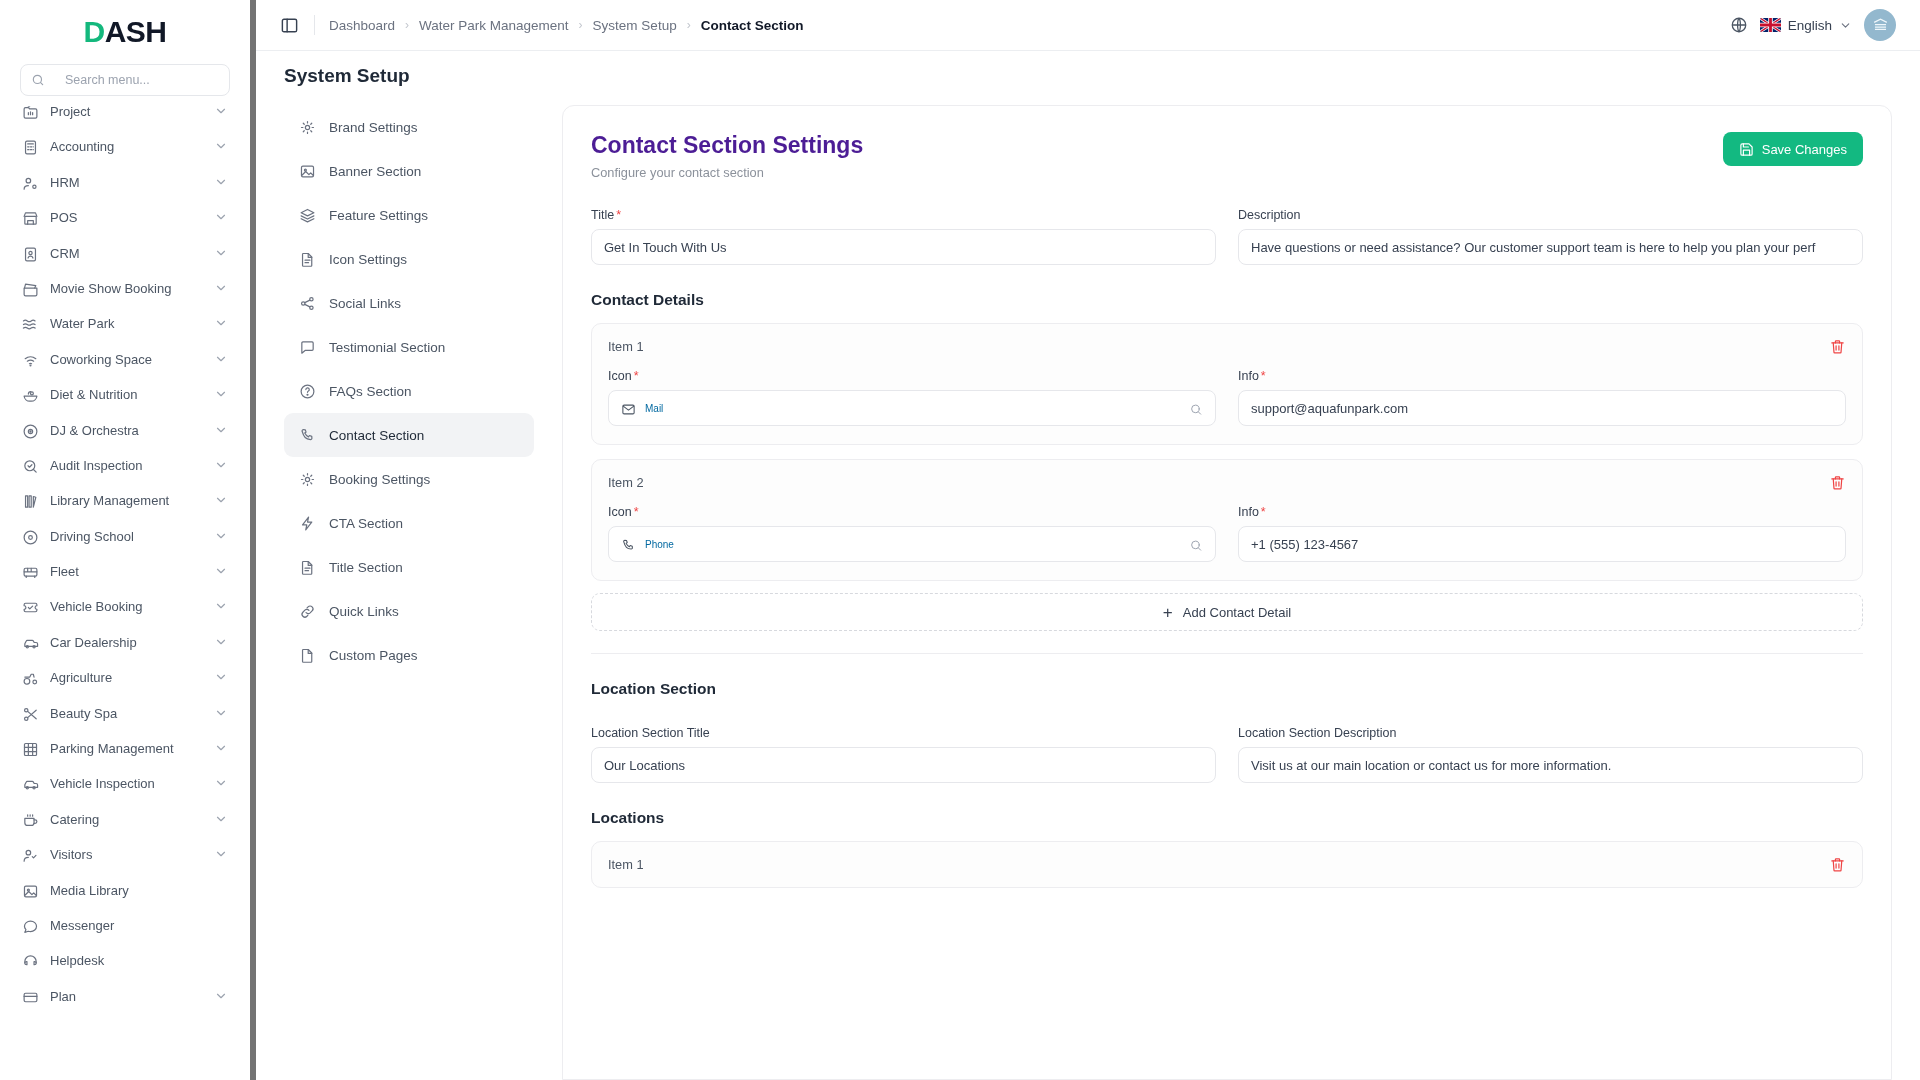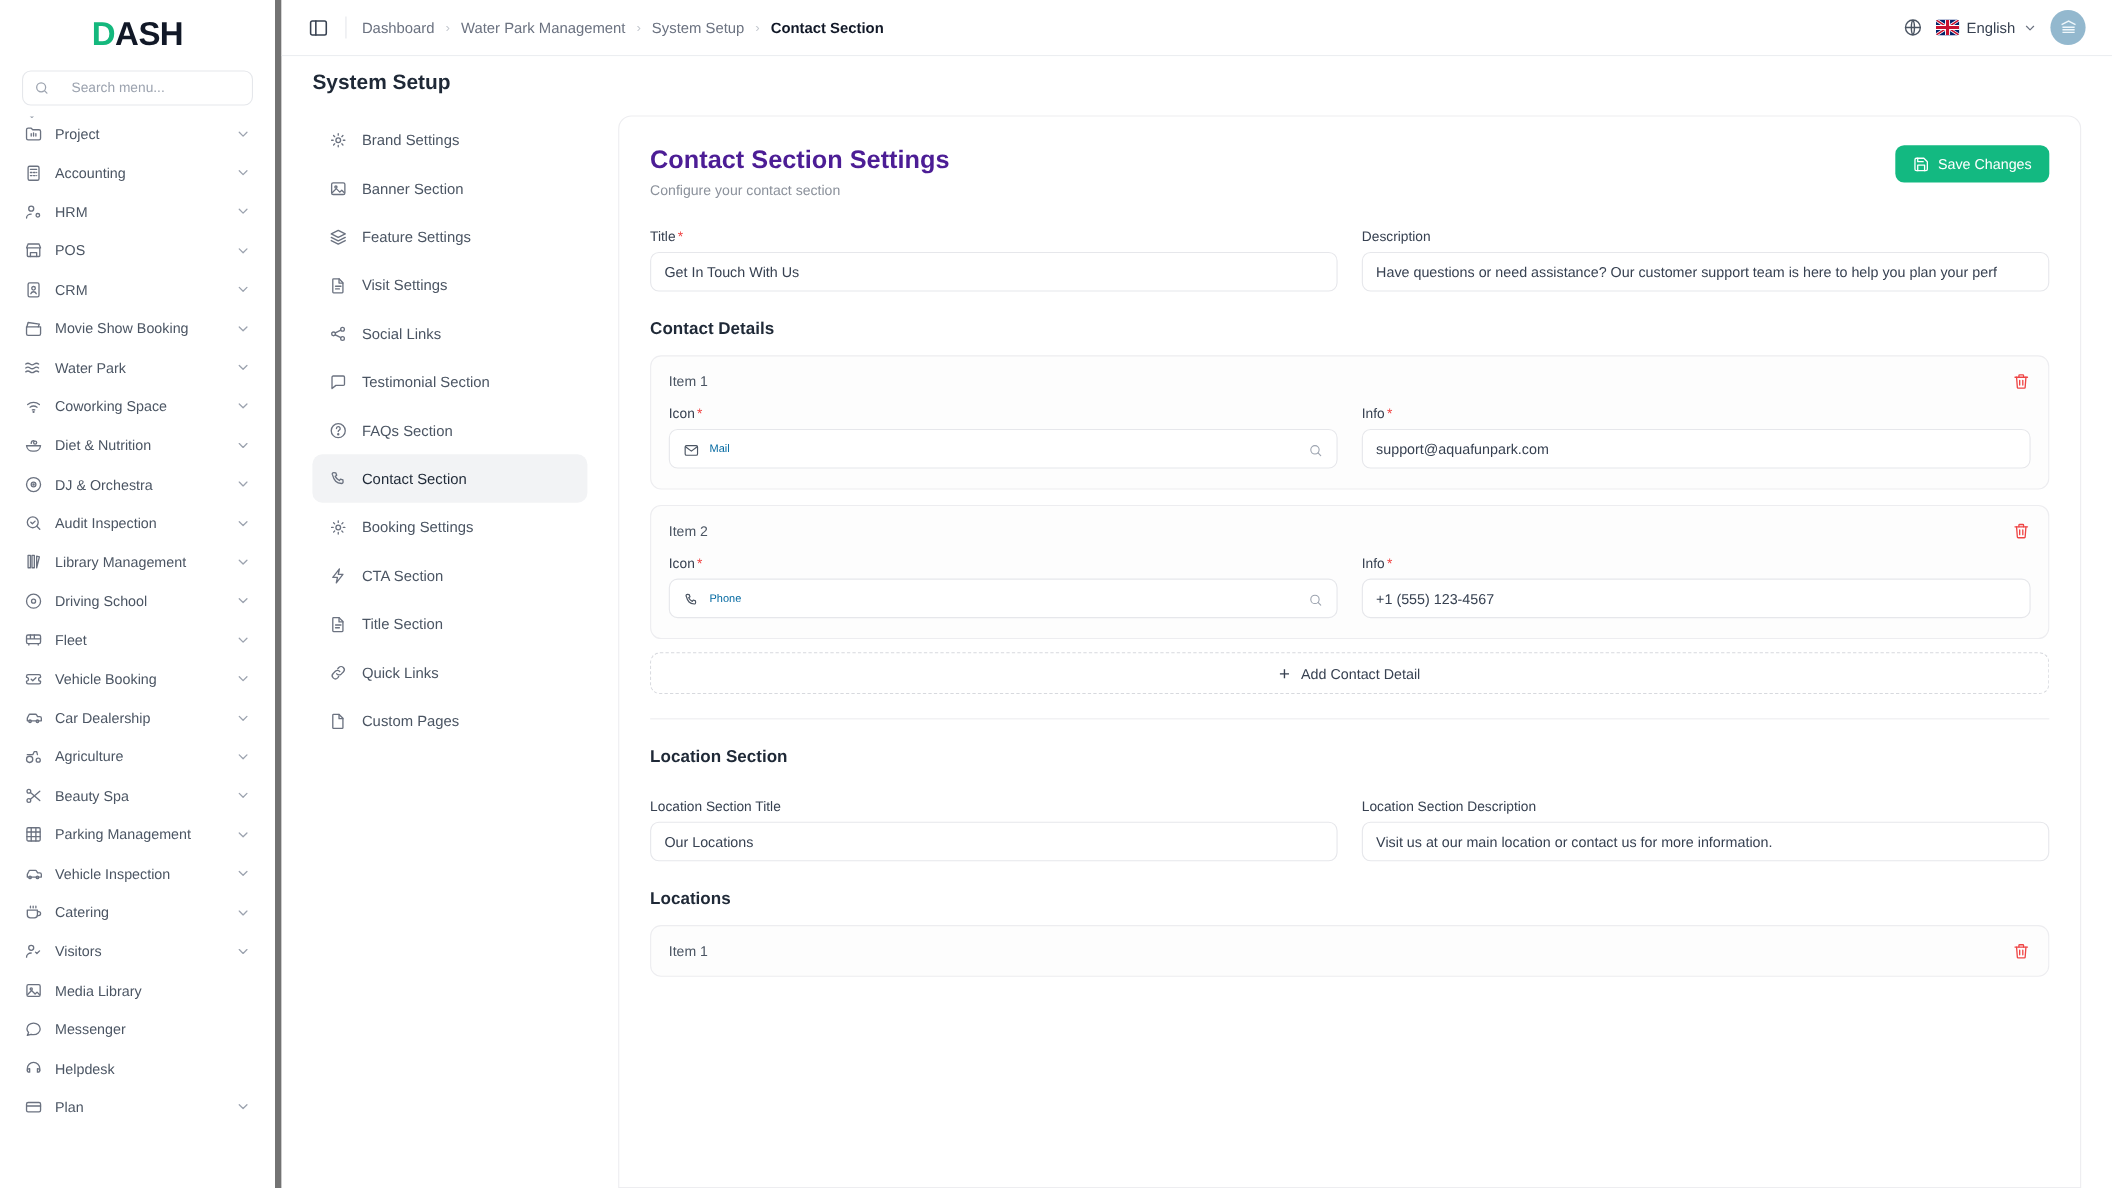--- a/index.html
+++ b/index.html
@@ -39,21 +39,21 @@
     border: none; outline: none; font-size: 12.5px; color: #6b7280;
     font-family: "Liberation Sans", sans-serif; width: 100%;
     background: transparent;
   }
   .search-box input::placeholder { color: #9ca3af; }
   .nav {
     flex: 1; overflow: hidden; padding: 0 12px;
   }
   .nav-scroll { margin-top: -12px; }
   .nav-item {
-    display: flex; align-items: center; gap: 11px;
+    display: flex; gap: 11px;
     height: 35.4px; padding: 0 10px; border-radius: 8px;
     color: #4b5563; font-size: 13px; cursor: pointer;
     white-space: nowrap;
   }
   .nav-item .ico { width: 17px; height: 17px; flex: 0 0 17px; color: #6b7280; display:flex; align-items:center; justify-content:center;}
   .nav-item .lbl { flex: 1; }
   .nav-item .chev { width: 14px; height: 14px; color: #9ca3af; flex: 0 0 14px; }
   .nav-partial { height: 10px; overflow: hidden; position: relative; }
   .nav-partial .chev-only { position: absolute; top: -8px; left: 10px; color: #9ca3af; }
 
@@ -652,21 +652,21 @@
             <span>Feature Settings</span>
           </div>
           <div class="sm-item">
             <span class="ico">
               <svg width="17" height="17" viewBox="0 0 24 24" fill="none" stroke="currentColor" stroke-width="1.7" stroke-linecap="round" stroke-linejoin="round">
                 <path d="M6 3.5h7l5 5v12a1 1 0 0 1-1 1H6a1 1 0 0 1-1-1v-16a1 1 0 0 1 1-1z"></path>
                 <path d="M13 3.5V9h5"></path>
                 <path d="M8.5 13h7M8.5 16.5h5"></path>
               </svg>
             </span>
-            <span>Visit Settings</span>
+            <span>Icon Settings</span>
           </div>
           <div class="sm-item">
             <span class="ico">
               <svg width="17" height="17" viewBox="0 0 24 24" fill="none" stroke="currentColor" stroke-width="1.7" stroke-linecap="round" stroke-linejoin="round">
                 <circle cx="17.5" cy="6" r="2.4"></circle>
                 <circle cx="6" cy="12" r="2.4"></circle>
                 <circle cx="17.5" cy="18" r="2.4"></circle>
                 <path d="M8.2 10.8 15.3 7.2M8.2 13.2 15.3 16.8"></path>
               </svg>
             </span>

